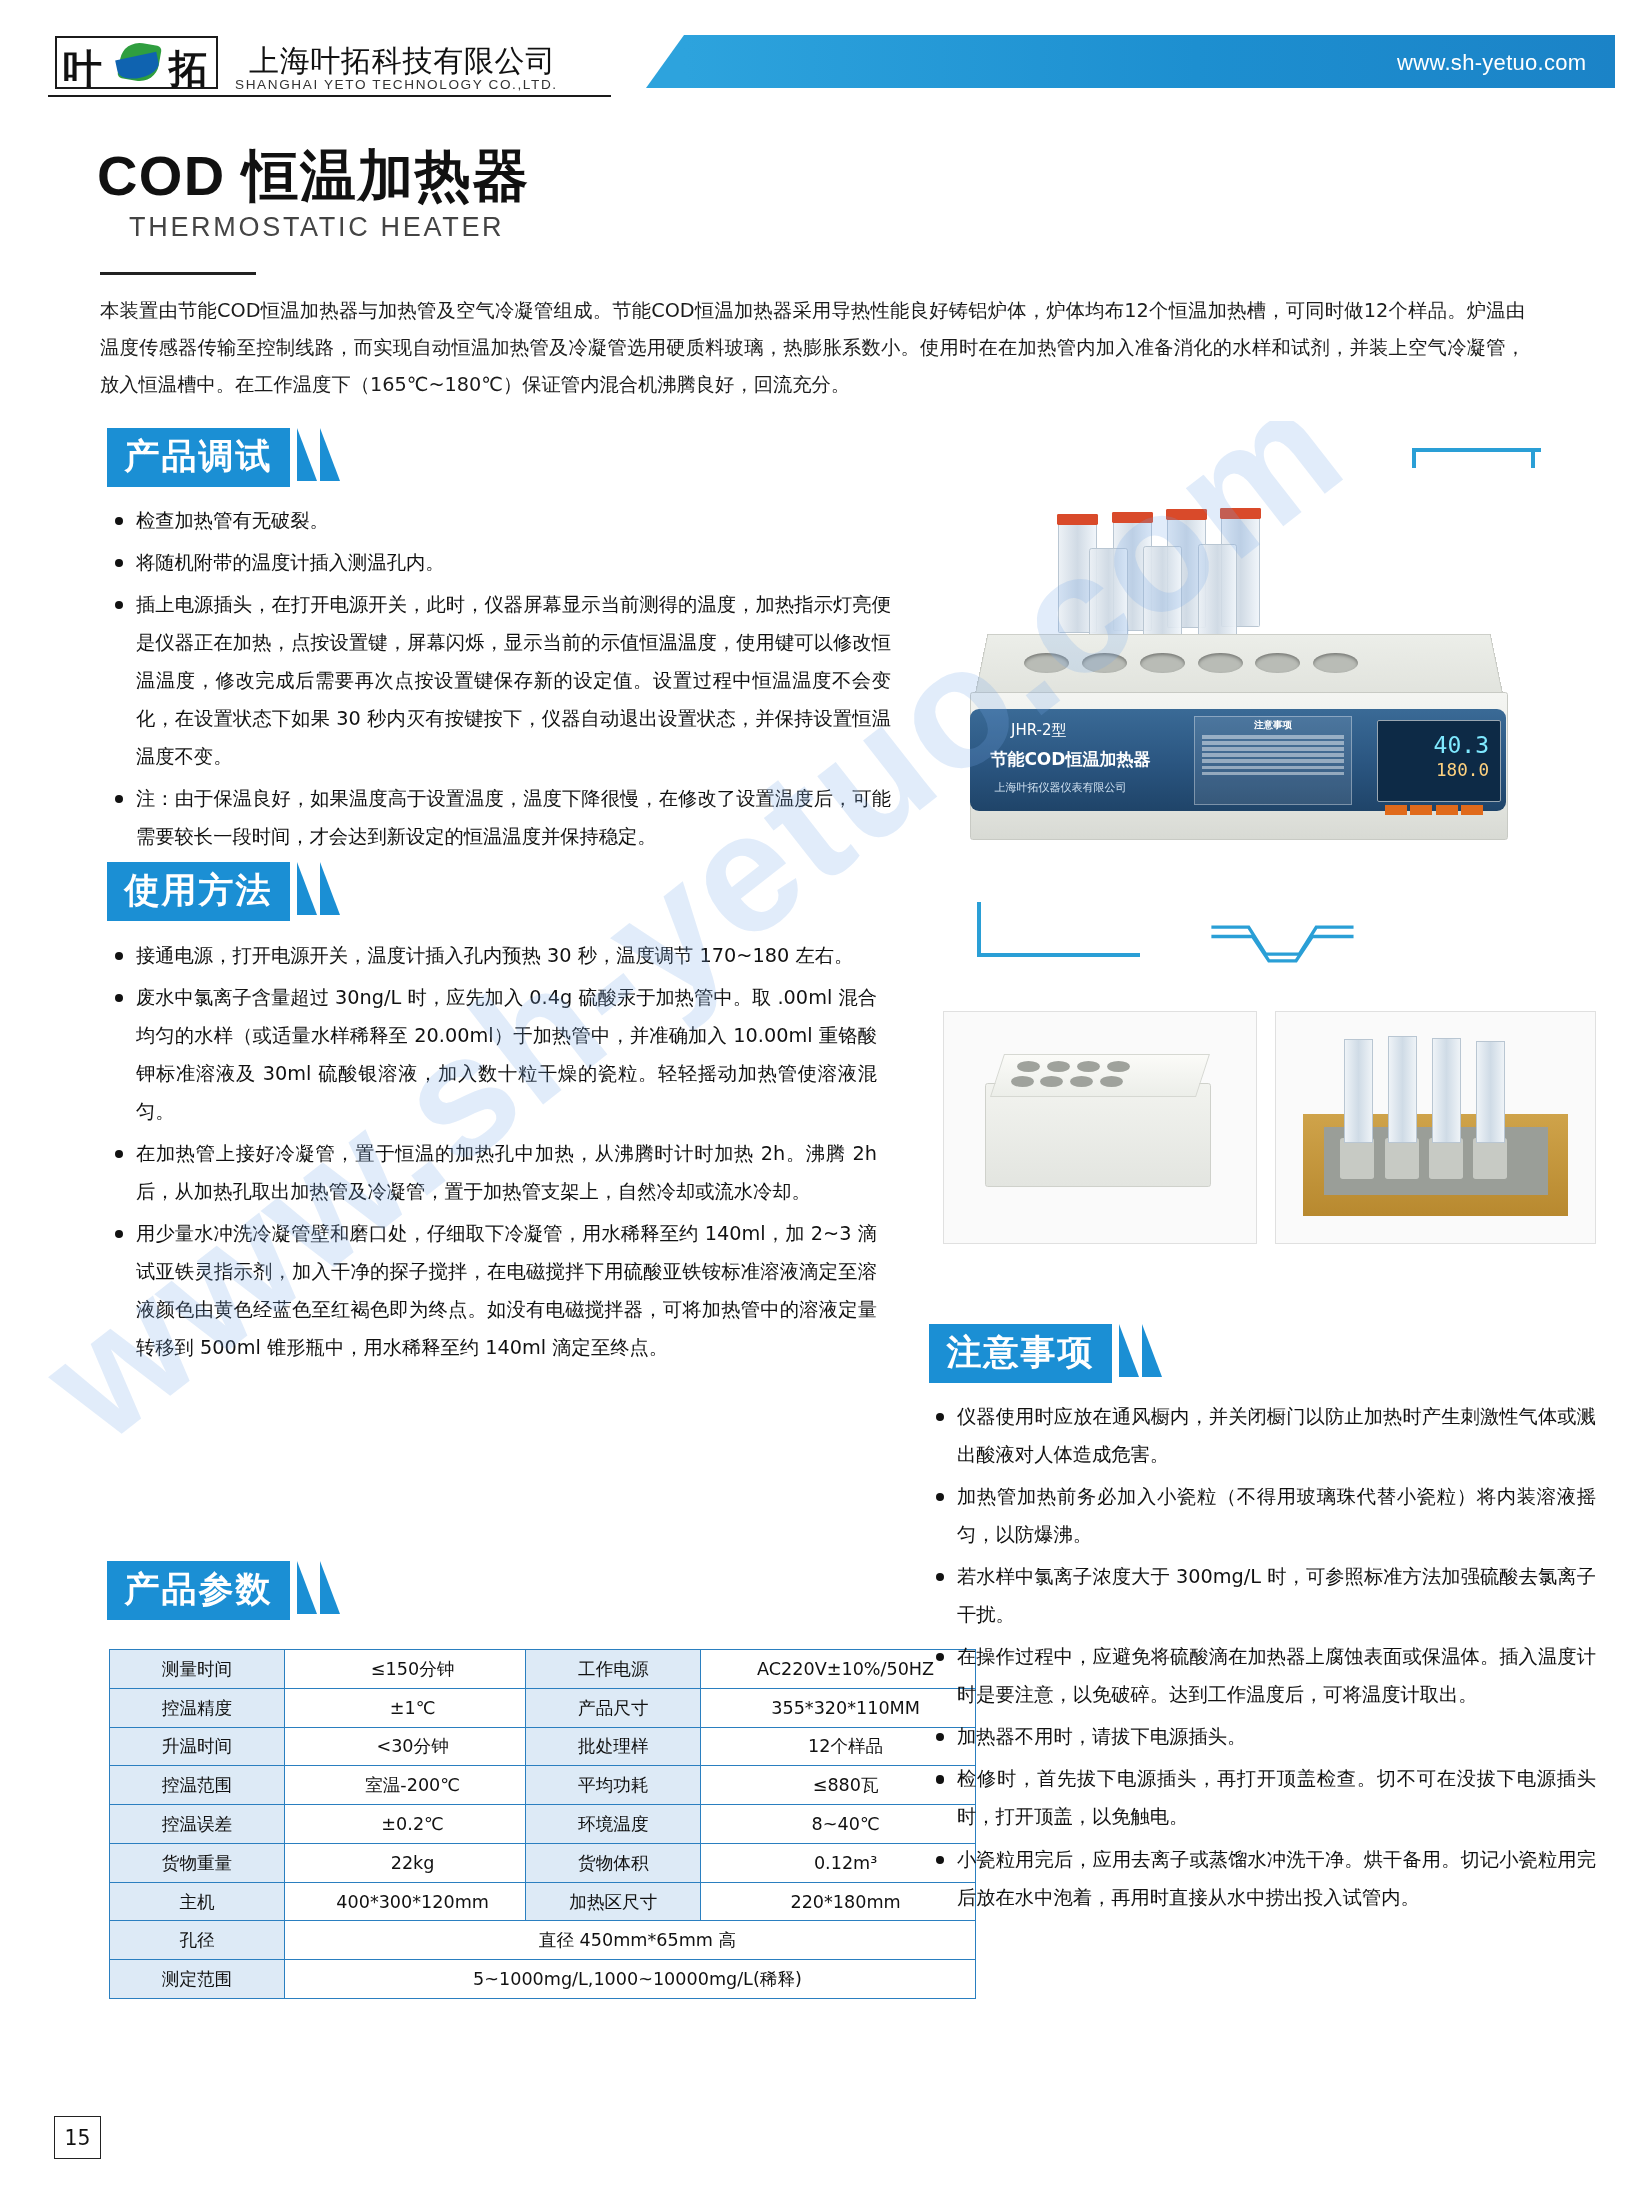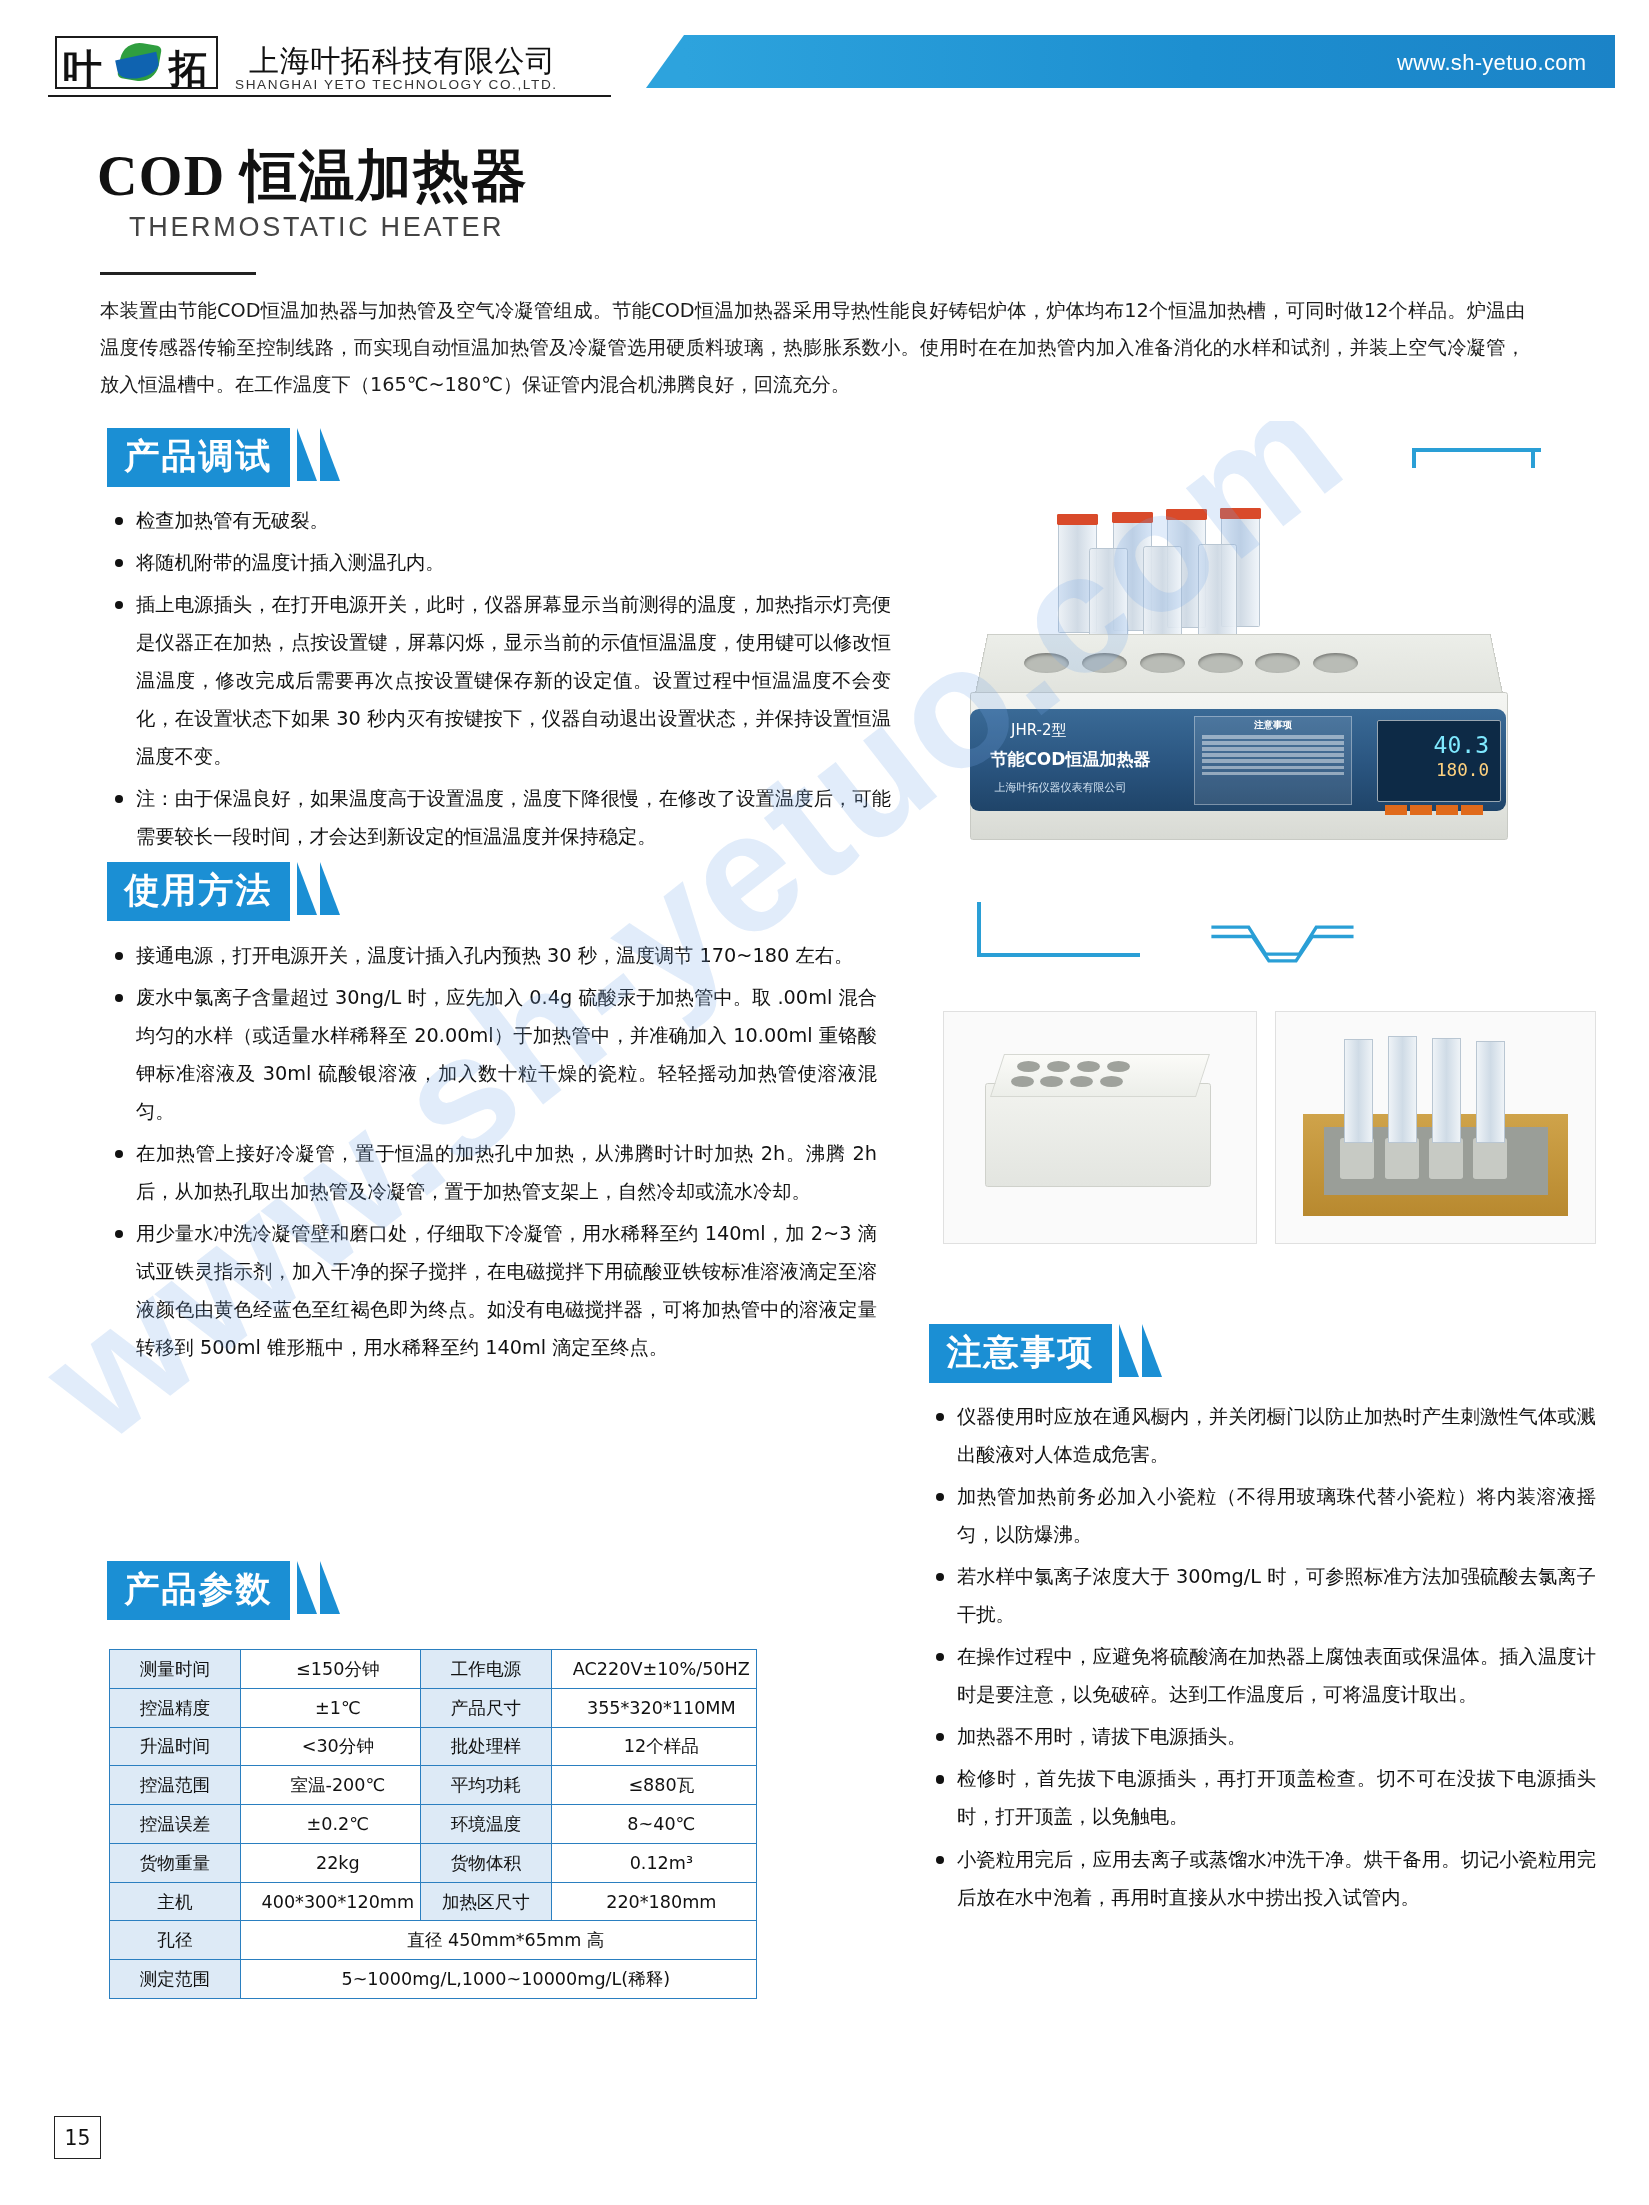--- a/index.html
+++ b/index.html
@@ -44,21 +44,21 @@
   .leaf .b{position:absolute;left:1.4px;top:15px;width:42px;height:22px;background:#0f63b0;border-radius:0 0 60% 60%;transform:rotate(-12deg);}
   .cn-name{position:absolute;left:201px;top:9.5px;font-size:30px;color:#111;font-family:"DejaVu Sans",sans-serif;letter-spacing:0.7px;}
   .en-name{position:absolute;left:187px;top:46px;font-size:13.6px;color:#333;letter-spacing:1.6px;font-family:"Liberation Sans",sans-serif;}
 
   .url-bar{position:absolute;left:684px;top:35px;width:931px;height:53px;background:#1fa0da;
            background:linear-gradient(90deg,#2da3dd 0%,#1d8fd0 55%,#1b83c7 100%);}
   .url-bar .tri{position:absolute;left:-38px;top:0;width:0;height:0;border-top:53px solid transparent;border-right:38px solid #2da3dd;}
   .url-txt{position:absolute;right:28.5px;top:15px;font-size:22px;color:#fff;letter-spacing:0.3px;}
 
   
-  .title-cn{position:absolute;left:97px;top:139px;font-size:56px;font-weight:bold;color:#111;font-family:Liberation Serif, serif;letter-spacing:1.4px;}
+  .title-cn{position:absolute;left:97px;top:139px;font-size:56px;font-weight:bold;color:#111;font-family:Liberation Sans, sans-serif;letter-spacing:1.4px;}
   .title-en{position:absolute;left:102px;top:212px;font-size:27px;color:#444;letter-spacing:2.7px;margin-left:27px;}
   .title-rule{position:absolute;left:100px;top:272px;width:156px;height:2.7px;background:#222;}
 
   .intro{position:absolute;left:100px;top:292px;width:1425px;font-size:19.3px;line-height:37px;color:#1b1b1b;
          font-family:"DejaVu Sans",sans-serif;text-align:justify;}
 
   
   .sec{position:absolute;}
   .sec .bar{position:relative;display:inline-block;background:#1b8fd4;padding:4.8px 17.6px 7.5px 17.6px;}
   .sec .bar span{font-size:35px;font-weight:bold;color:#ffffff;font-family:"DejaVu Sans",sans-serif;letter-spacing:2px;}
@@ -91,21 +91,21 @@
   .dev .top{position:absolute;left:37px;top:163px;width:516px;height:75px;background:linear-gradient(180deg,#eceee9 0%,#dfe1db 100%);border:0.7px solid #c8cac4;transform:perspective(407px) rotateX(18deg);}
   .dev .hole{position:absolute;width:45px;height:20.4px;border-radius:50%;background:#b9bcb6;box-shadow:inset 0 2px 3.4px rgba(0,0,0,.35);}
   .dev .tube{position:absolute;width:37px;height:109px;background:linear-gradient(90deg,rgba(235,240,245,.95),rgba(200,212,224,.85),rgba(240,245,250,.95));border:0.7px solid #b9c6d2;border-radius:2.7px 2.7px 1.4px 1.4px;}
   .dev .tube .cap{position:absolute;left:-2px;top:-9.5px;width:41px;height:11px;background:#d94a2a;border-radius:1.4px;}
 
   
   .ph1{position:absolute;left:943px;top:1011px;width:312px;height:231px;background:#fafafa;border:0.7px solid #e0e0e0;overflow:hidden;}
   .ph2{position:absolute;left:1275px;top:1011px;width:319px;height:231px;background:#fafafa;border:0.7px solid #e0e0e0;overflow:hidden;}
 
   
-  table.spec{position:absolute;left:109px;top:1649px;border-collapse:collapse;width:648px;
+  table.spec{position:absolute;left:109px;top:1649px;border-collapse:collapse;width:867px;
              font-family:"DejaVu Sans",sans-serif;}
   table.spec td{border:0.7px solid #2a7fc0;height:35px;font-size:17.6px;color:#111;text-align:center;padding:1.4px 4.1px;}
   table.spec td.k{background:#ddeaf6;width:119px;}
   table.spec td.v{background:#ffffff;width:146px;padding-left:19px;}
 
   .pagenum{position:absolute;left:54px;top:2116px;width:45px;height:41px;border:1.4px solid #222;
            display:flex;align-items:center;justify-content:center;font-size:20.4px;color:#111;font-family:"DejaVu Sans",sans-serif;}
 
   .deco-line{position:absolute;background:#2a9fd6;}
 </style>

